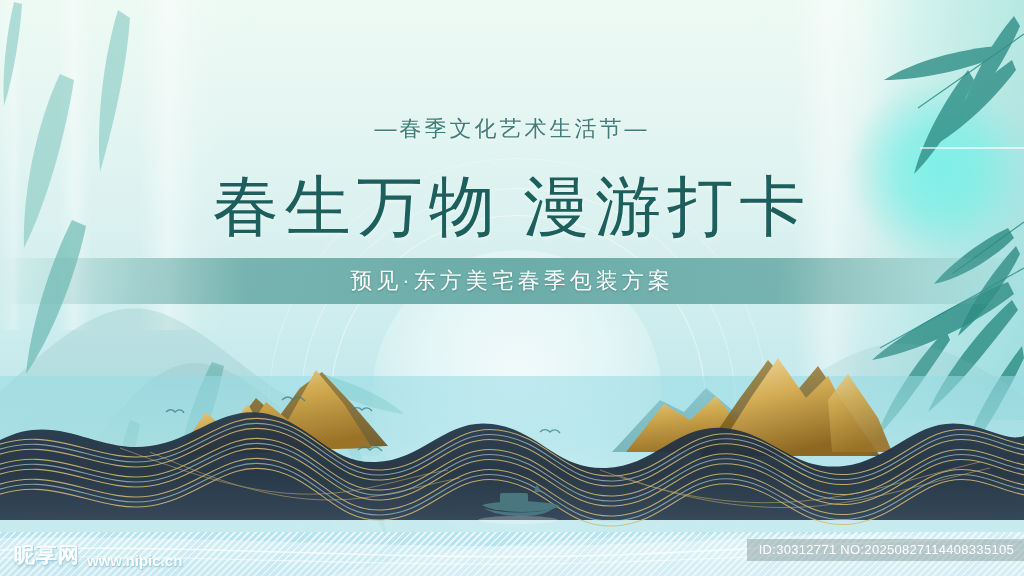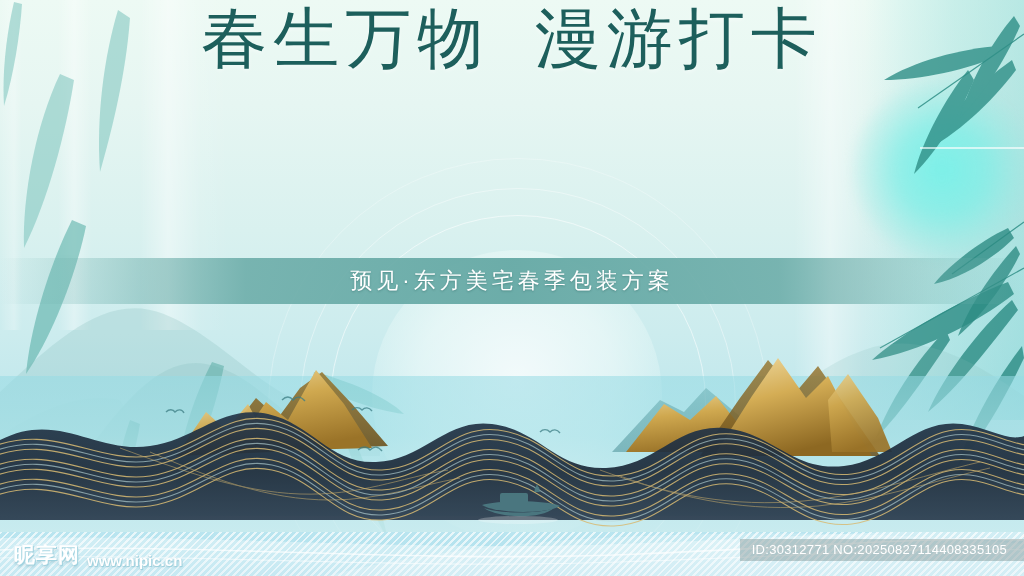--- a/index.html
+++ b/index.html
@@ -129,27 +129,27 @@
   }
   .eyebrow {
     margin-top: 114px;
     font-size: 22px;
     letter-spacing: 3px;
     color: #3f7d78;
     font-family: "Liberation Sans", "DejaVu Sans", sans-serif;
     text-shadow: 0 1px 2px rgba(255,255,255,0.65);
   }
   .headline {
-    margin-top: 9px;
+    margin-top: 28px;
     font-size: 66px;
     line-height: 1.06;
     letter-spacing: 6px;
     color: #1d5f5c;
     font-weight: 400;
-    font-family: Liberation Mono, monospace;
+    font-family: Liberation Serif, serif;
     text-shadow: 0 2px 4px rgba(255,255,255,0.45);
     white-space: pre;
   }
   .ribbon-wrap {
     position: absolute;
     left: 0; top: 258px;
     width: 100%;
     height: 46px;
   }
   .ribbon-bg {
@@ -209,21 +209,21 @@
   }
   .brand-url {
     font-size: 15px;
     font-weight: bold;
     color: #ffffff;
     text-shadow: 1px 1px 0 #9fd2df, 0 1px 2px rgba(90,140,155,0.45);
   }
   .id-plate {
     position: absolute;
     right: 0; top: 7px;
-    padding: 3px 17px 4px 12px;
+    padding: 3px 10px 4px 12px;
     background: rgba(120,140,140,0.42);
     color: #ffffff;
     font-size: 13px;
     letter-spacing: .3px;
     white-space: nowrap;
   }
 </style>
 </head>
 <body>
 
@@ -376,20 +376,21 @@
     <g stroke="#3c7d84" stroke-width="1.4" fill="none" opacity="0.75">
       <path d="M282 400 c4 -4 8 -4 11 0 c3 -4 8 -4 12 1"></path>
       <path d="M352 410 c3 -3 7 -3 10 0 c3 -3 7 -3 10 1"></path>
       <path d="M358 450 c4 -4 9 -4 12 0 c4 -4 8 -4 12 1"></path>
       <path d="M166 412 c3 -3 7 -3 9 0 c3 -3 7 -3 9 1"></path>
       <path d="M540 432 c3 -3 7 -3 10 0 c3 -3 7 -3 10 1"></path>
     </g>
   </svg>
 
   <div class="content">
+    <div class="eyebrow">—春季文化艺术生活节—</div>
     <div class="headline">春生万物 漫游打卡</div>
   </div>
 
   <div class="ribbon-wrap">
     <div class="ribbon-bg"></div>
     <span class="ribbon-label">预见·东方美宅春季包装方案</span>
   </div>
 
   <div class="footer">
     <svg class="footer-curves" viewBox="0 0 1024 46" preserveAspectRatio="none">

